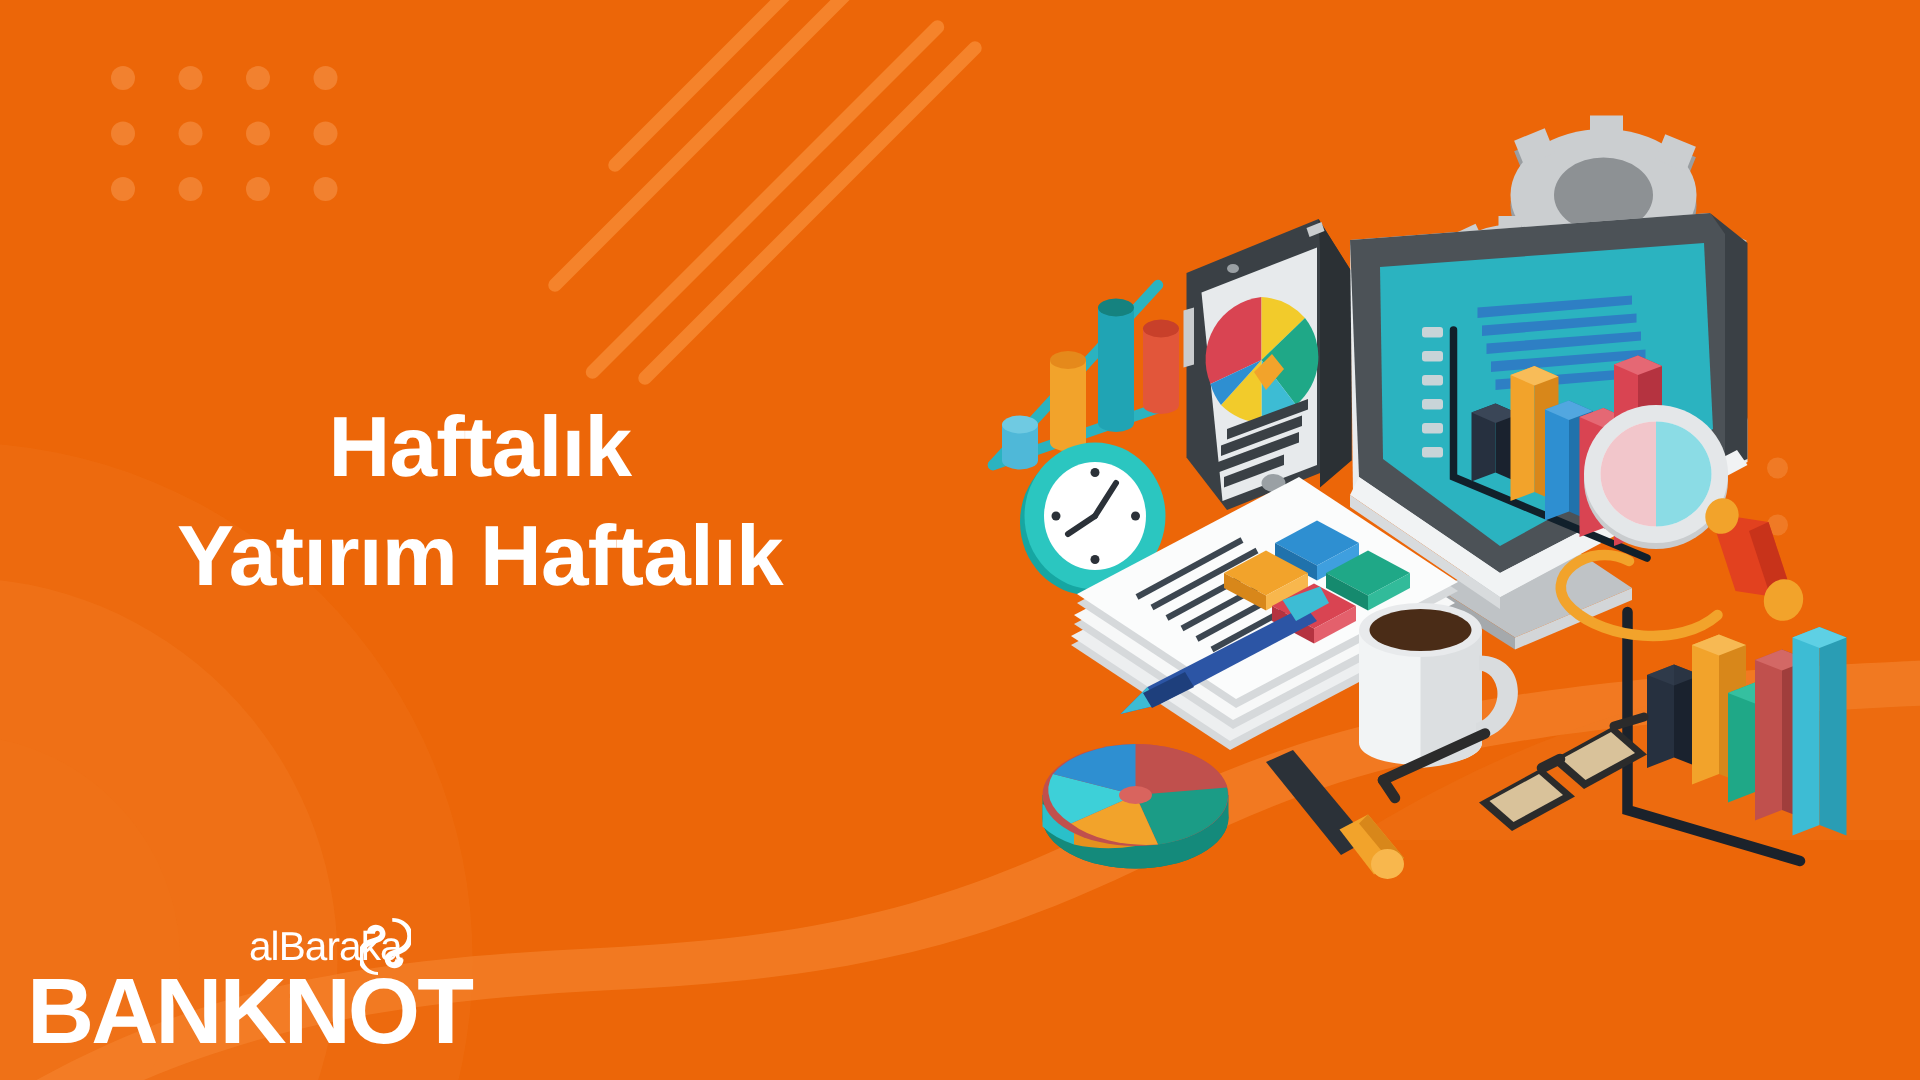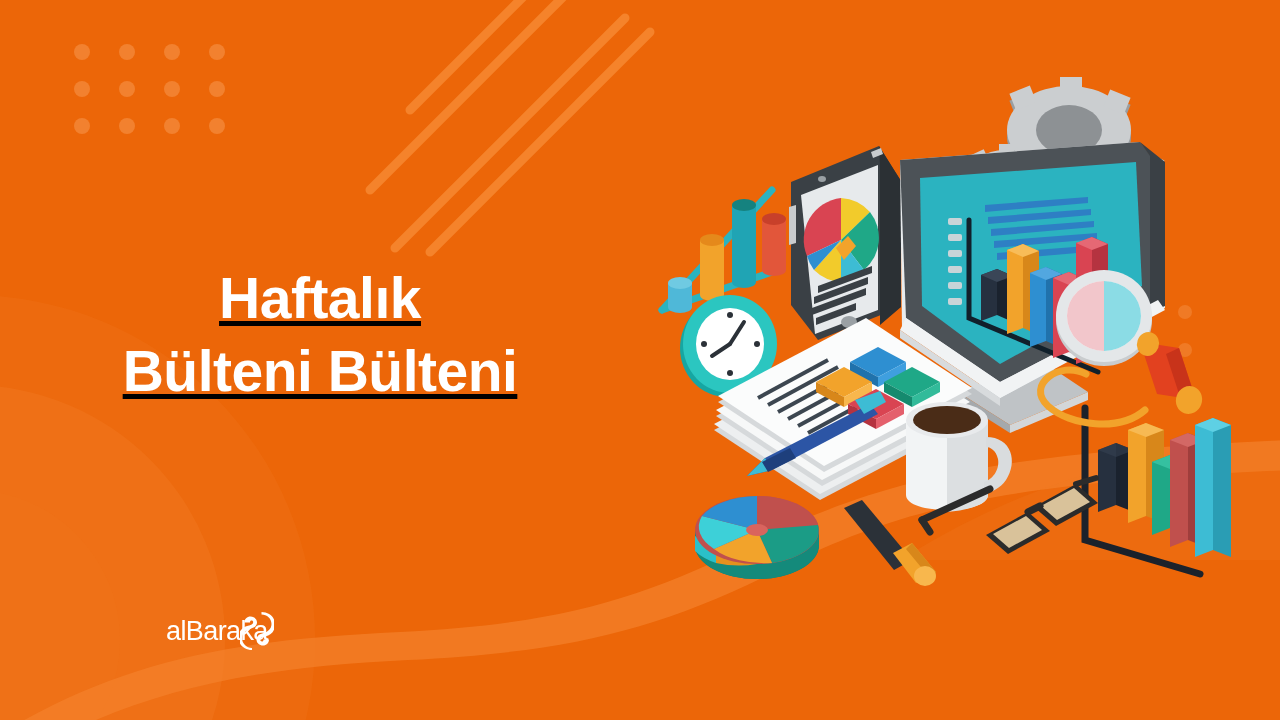--- a/index.html
+++ b/index.html
@@ -5,21 +5,21 @@
   * { margin:0; padding:0; box-sizing:border-box; }
   html,body { width:1280px; height:720px; overflow:hidden; }
   body {
     font-family:"Liberation Sans", sans-serif;
     background:#EC6608;
   }
   #stage { position:relative; width:1280px; height:720px; overflow:hidden; background:#EC6608; }
   #bg-layer, #art-layer { position:absolute; inset:0; width:1280px; height:720px; }
   #content { position:absolute; inset:0; }
 
-  .title-block { position:absolute; left:0; top:262px; width:640px; text-align:center;text-decoration:underline; }
+  .title-block { position:absolute; left:0; top:262px; width:640px; text-align:center; }
   .title-line {
     display:block;
     color:#FFFFFF;
     font-size:57px;
     font-weight:bold;
     line-height:1.28;
     letter-spacing:-0.5px;
   }
   .date-text {
     position:absolute; left:0; top:452px; width:640px; text-align:center;
@@ -434,26 +434,27 @@
     </g>
 
     <g>
       <path d="M 690 485 L 700 478 L 760 510 L 748 518 Z" fill="#E0E3E5" opacity="0.0"></path>
     </g>
   </svg>
 
   <div id="content">
     <div class="title-block">
       <span class="title-line">Haftalık</span>
-      <span class="title-line">Bülteni Bülteni</span>
+      <span class="title-line">Yatırım Haftalık</span>
     </div>
 
 
     <div class="logo-block">
       <div class="logo-albaraka">alBaraka</div>
+      <div class="logo-banknot">BANKNOT</div>
     </div>
 
     <svg class="logo-swirl" viewBox="0 0 34 38">
       <path d="M21.5 2.5 C27 2.5 31.5 6.5 31.5 12 C31.5 17 27.5 20 23.5 21
                C19.5 22 16.5 24 16.5 27.5 C16.5 31 19.5 33.5 23 33.5
                C26.5 33.5 29 31 29 27.5 L23.5 27.5 C23.5 29 22.8 29.5 22 29.5
                C21 29.5 20.3 28.8 20.3 27.8 C20.3 26 22.5 25 25.5 24.3
                C31 23 35 19 35 12.5 C35 5 29 0 21.5 0 Z" fill="#FFFFFF"></path>
       <path d="M12 36 C6.5 36 2 31.5 2 26 C2 21 6 18 10 17 C14 16 17 14 17 10.5
                C17 7 14 4.5 10.5 4.5 C7 4.5 4.5 7 4.5 10.5 L10 10.5

